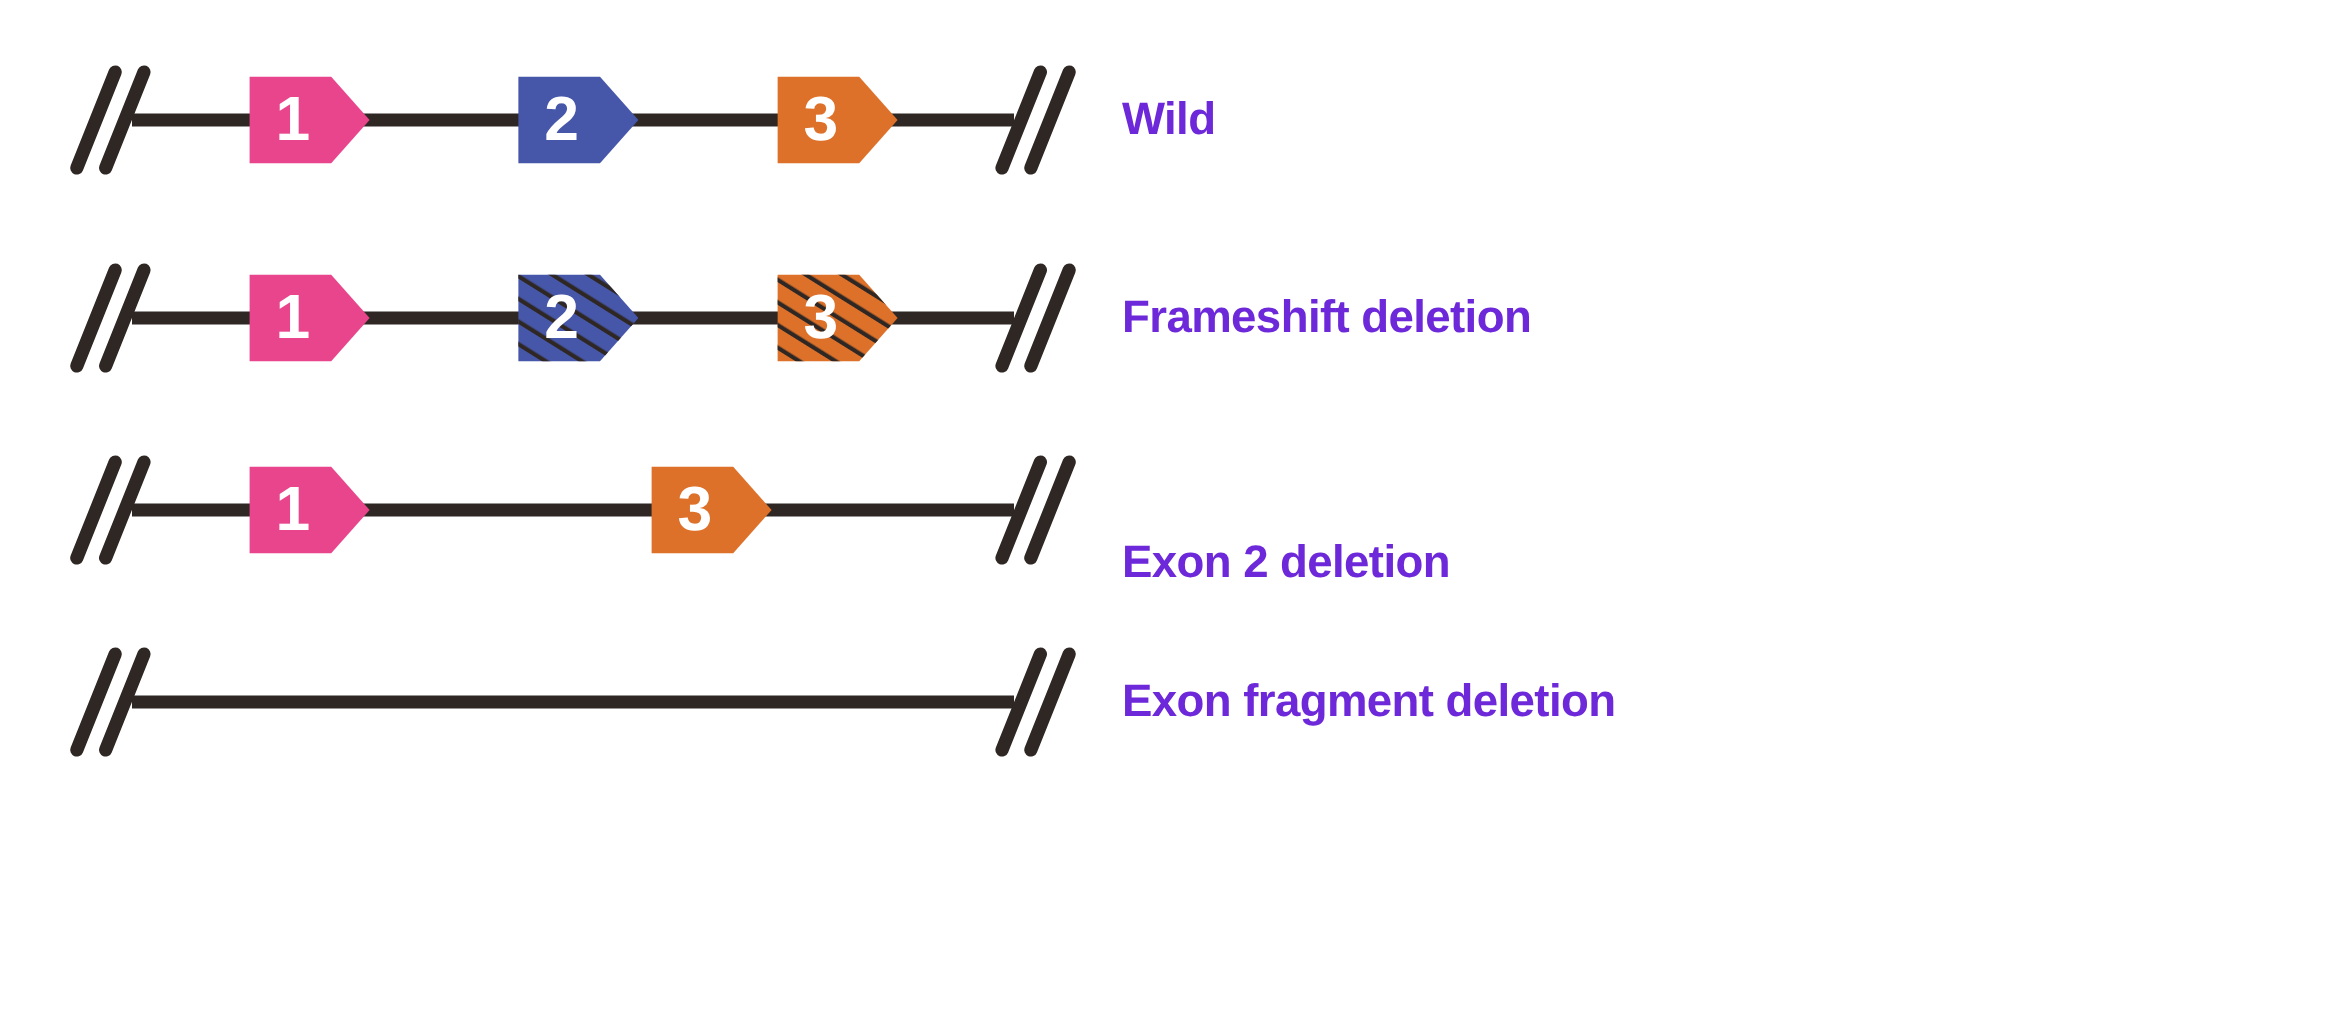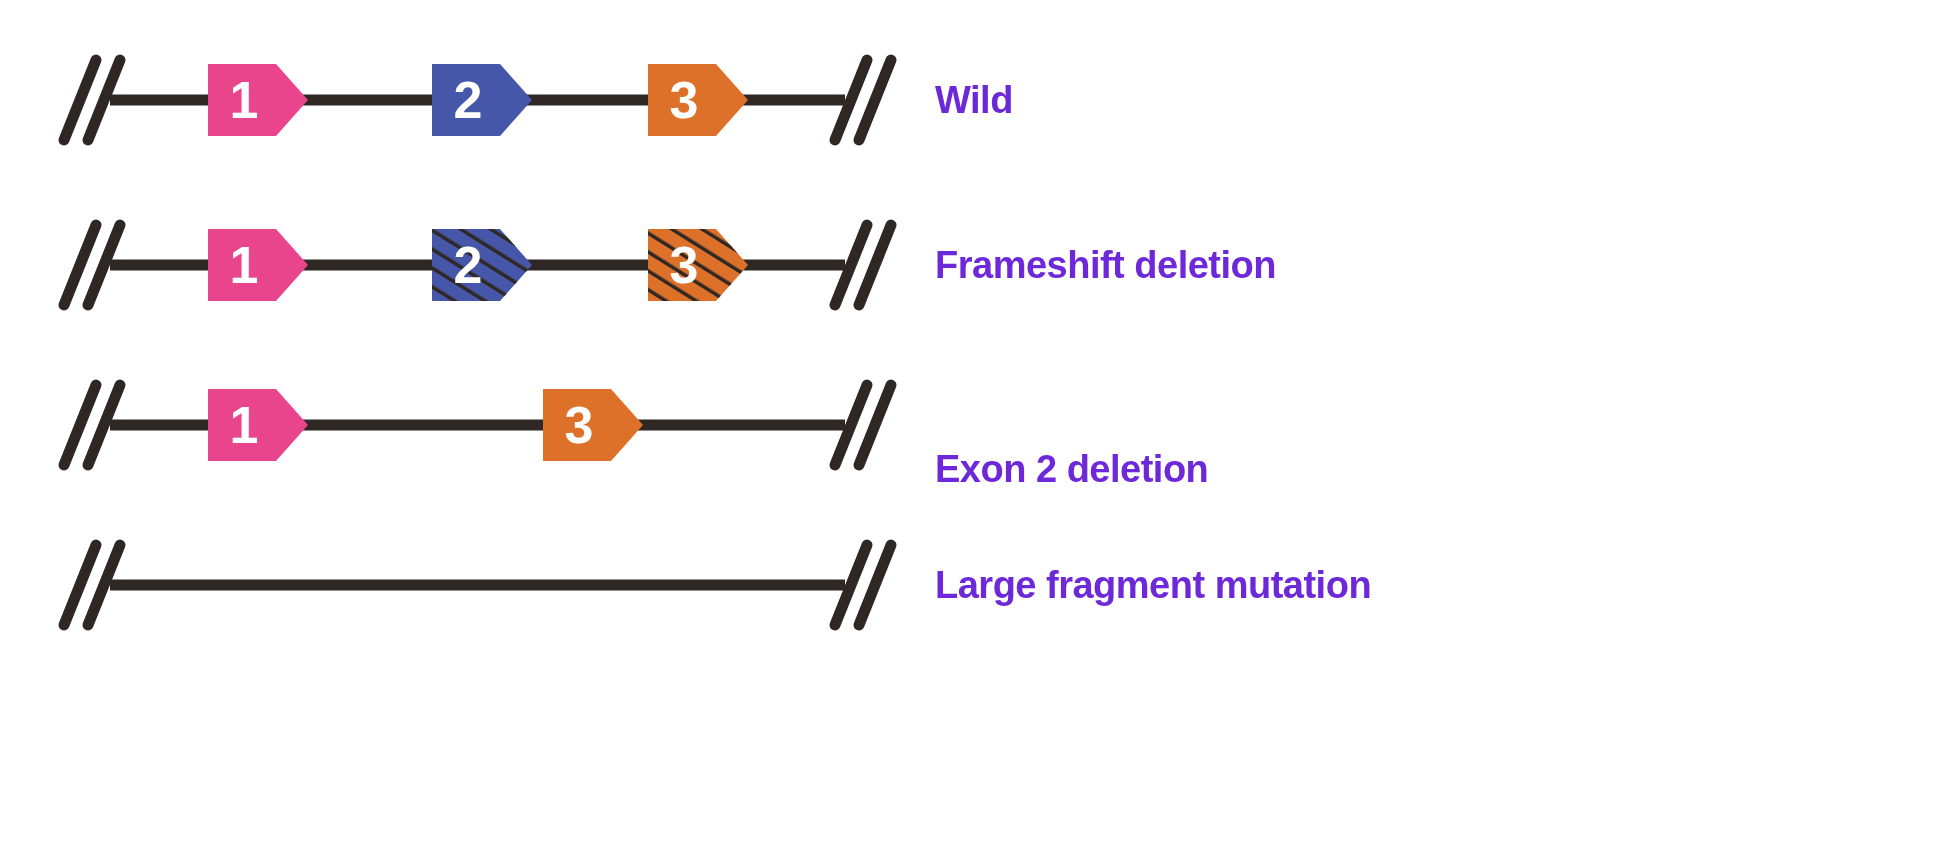--- a/index.html
+++ b/index.html
@@ -116,14 +116,14 @@
           <line x1="859" y1="625" x2="891" y2="545" stroke="#2E2724" stroke-width="11" stroke-linecap="round"></line>
         </g>
       </g>
     </g>
 </svg>
 
 <div id="labels-layer">
     <div class="row-label" style="left: 935px; top: 100px;">Wild</div>
     <div class="row-label" style="left: 935px; top: 265px;">Frameshift deletion</div>
     <div class="row-label" style="left: 935px; top: 425px; margin-top: 44px;">Exon 2 deletion</div>
-    <div class="row-label" style="left: 935px; top: 585px;">Large fragment mutation</div>
+    <div class="row-label" style="left: 935px; top: 585px;">Exon fragment deletion</div>
   </div>
 
 </body></html>

